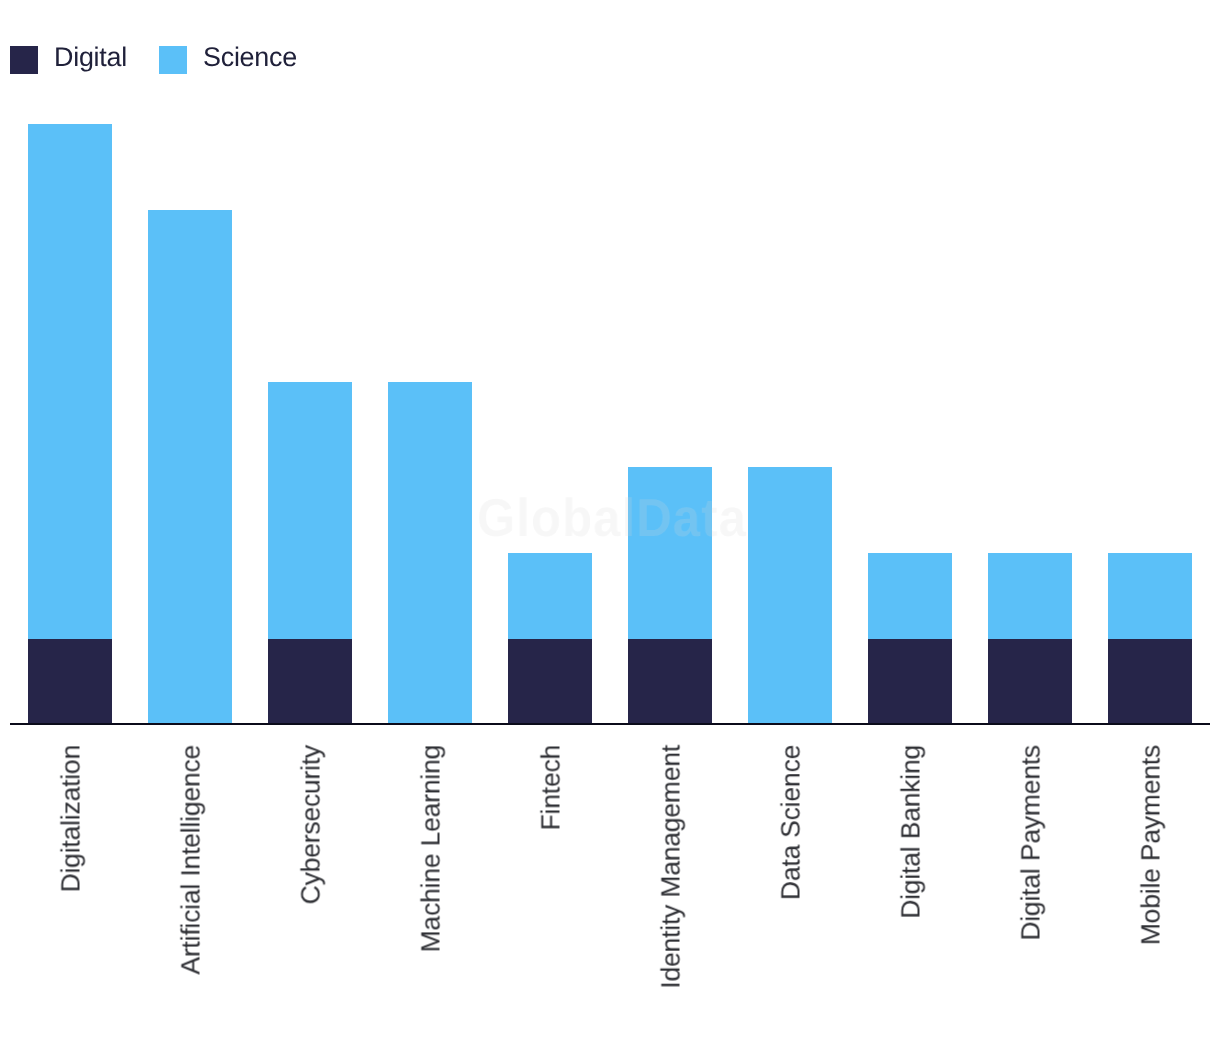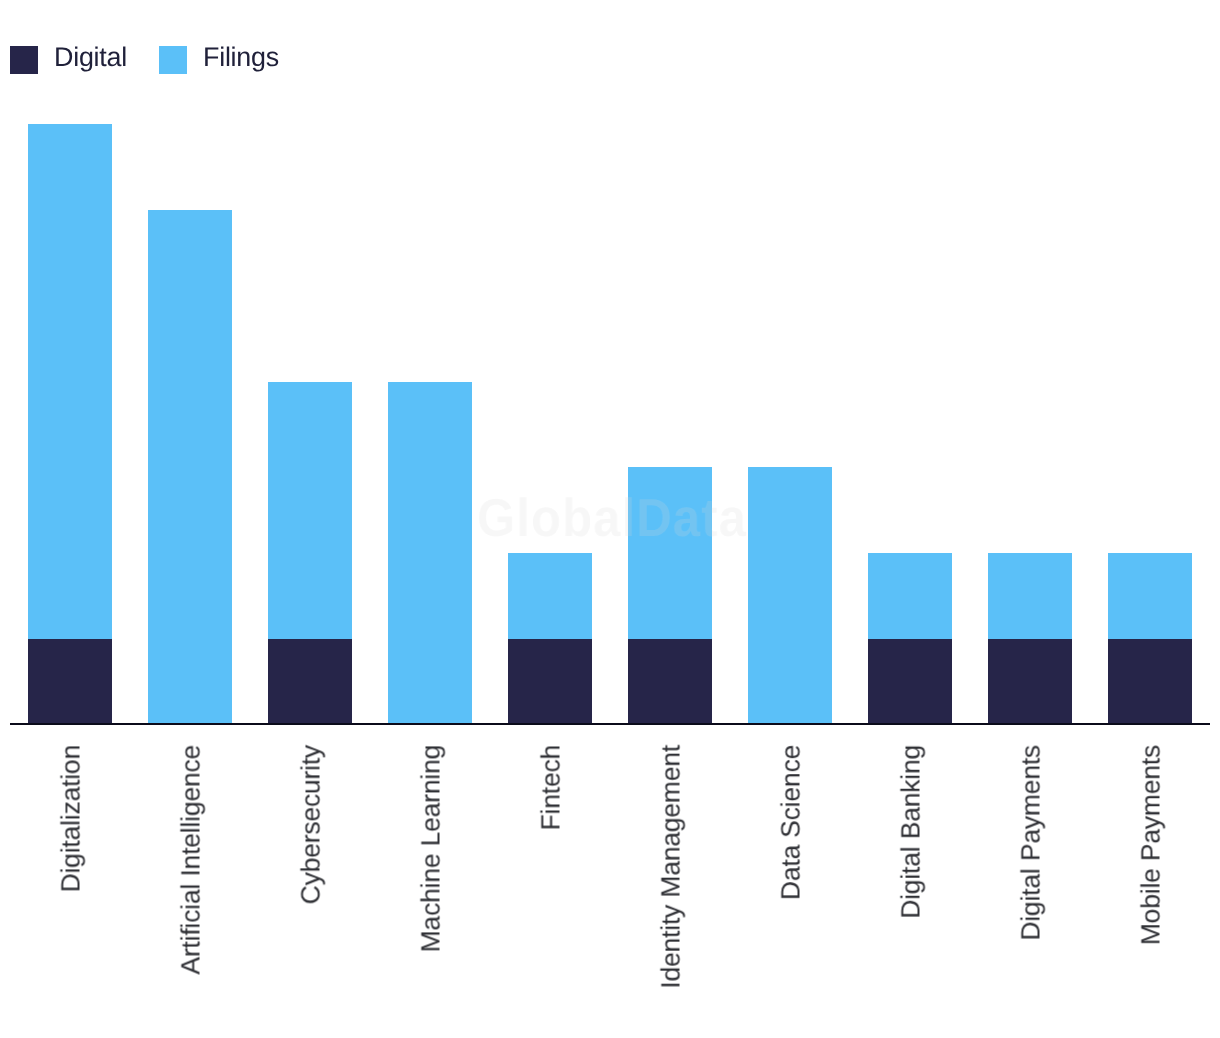--- a/index.html
+++ b/index.html
@@ -119,21 +119,21 @@
 <div id="chart-root" style="background: rgb(255, 255, 255);">
 
   <div class="legend">
     <div class="legend-item">
       <span class="legend-swatch" style="background: rgb(38, 37, 73);"></span>
       <span class="legend-label" style="color: rgb(32, 33, 58);">Digital</span>
     </div>
     <span class="legend-gap"></span>
     <div class="legend-item">
       <span class="legend-swatch" style="background: rgb(91, 192, 248);"></span>
-      <span class="legend-label" style="color: rgb(32, 33, 58);">Filings</span>
+      <span class="legend-label" style="color: rgb(32, 33, 58);">Science</span>
     </div>
   </div>
 
   <div class="watermark watermark-under" style="left: 477px; top: 492px; color: rgba(0, 0, 0, 0.035);">GlobalData</div>
 
   <div class="plot" id="plot">
       <div class="bar-col" style="left: 28px; top: 124.1px; height: 600.6px;">
         <div class="seg seg-grants" style="top: 0px; height: 514.8px; background: rgb(91, 192, 248);"></div>
         <div class="seg seg-filings" style="top: 514.8px; height: 85.8px; background: rgb(38, 37, 73);"></div>
       </div>

